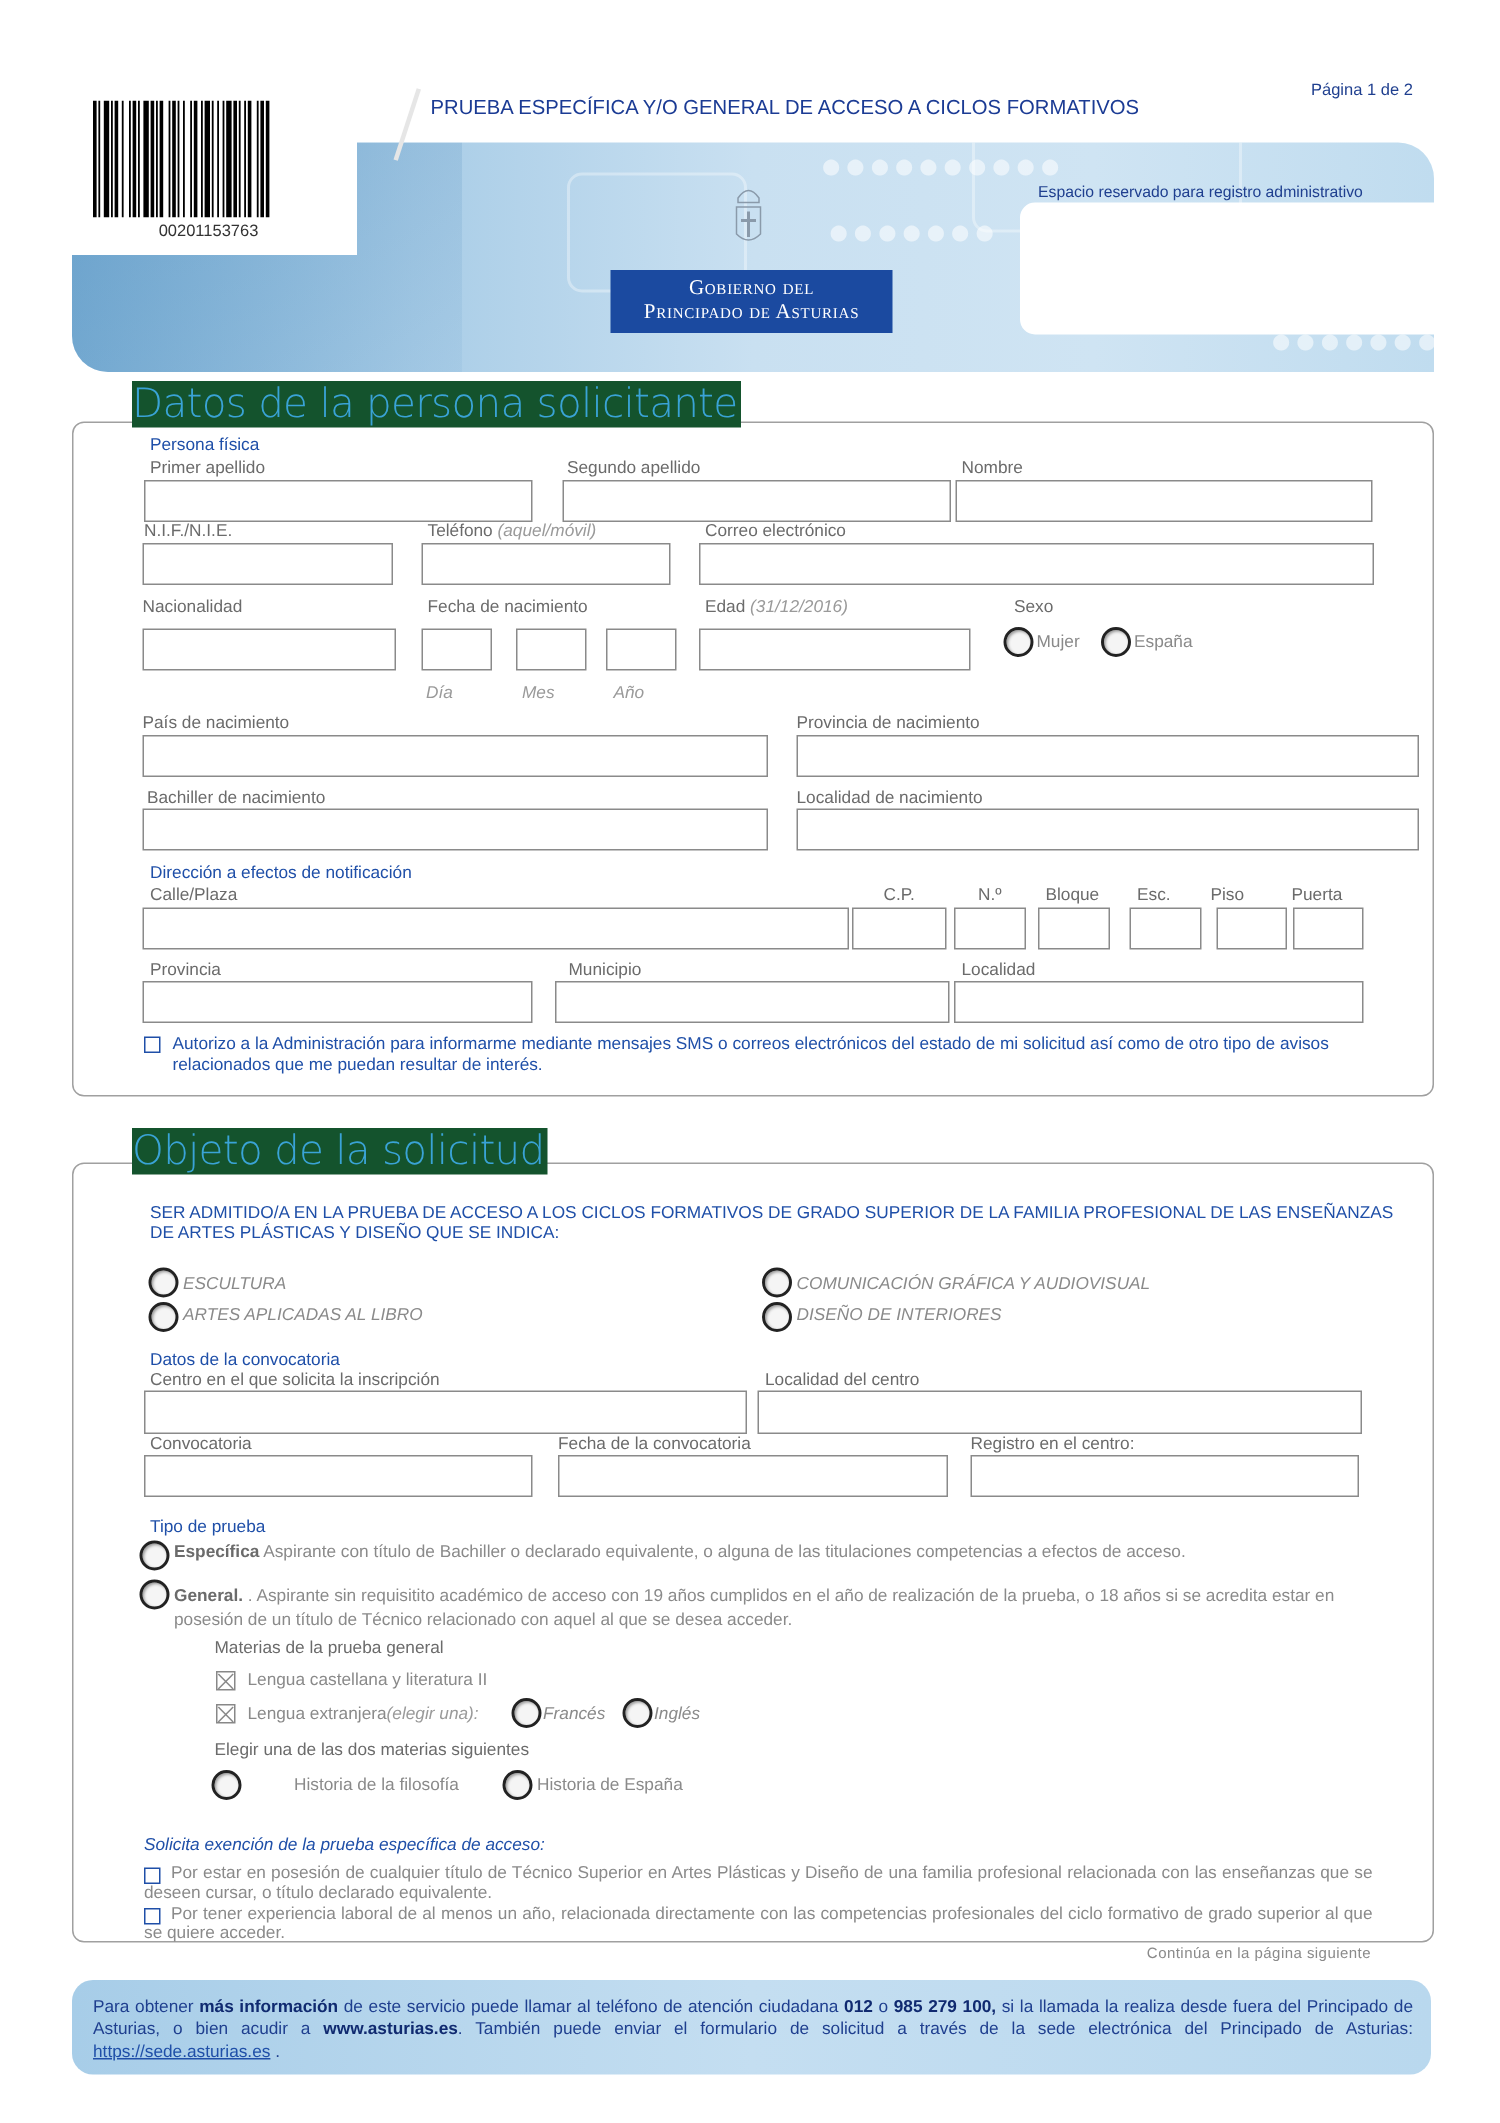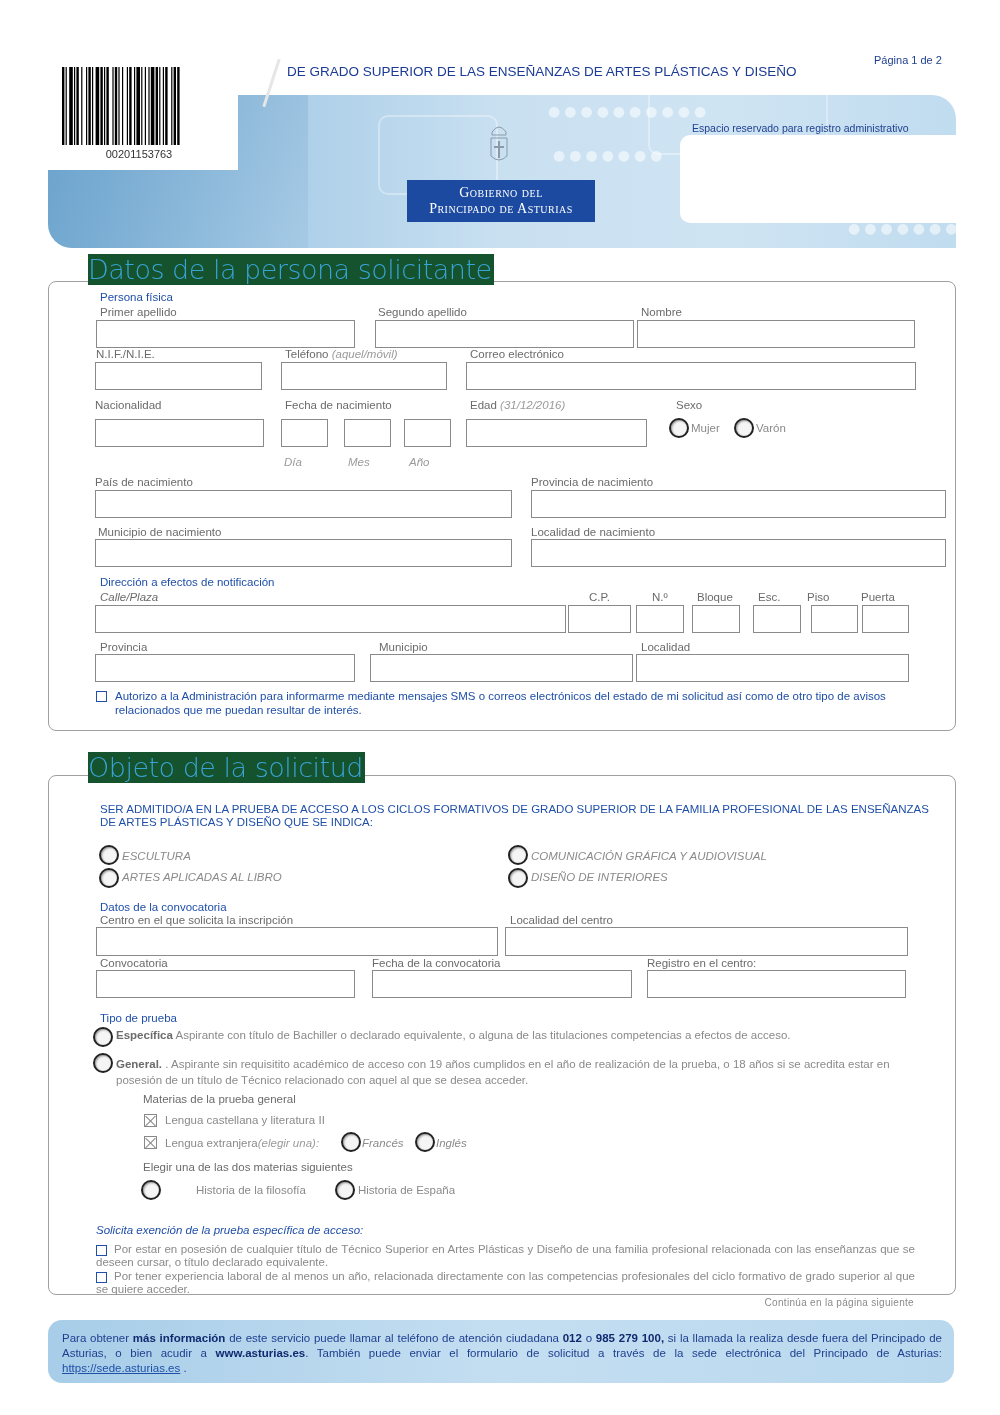--- a/index.html
+++ b/index.html
@@ -87,21 +87,21 @@
       <rect x="111.60000000000008" y="0" width="2.4" height="78"></rect>
       <rect x="115.20000000000009" y="0" width="2.4" height="78"></rect>
     </g>
 </svg>
 <div class="abs" style="left:48px;top:148px;width:182px;text-align:center;font-size:11px;color:#333;">00201153763</div>
 
 <div class="abs" style="left:270px;top:58px;width:3px;height:50px;background:#e6e6e6;transform:rotate(18deg);"></div>
 
 <div class="abs" style="left:874px;top:54px;font-size:11px;color:#1f3f8f;">Página 1 de 2</div>
 <div class="abs" style="left:287px;top:64px;font-size:13.5px;color:#1b3b94;line-height:16px;">
-  <div>DE GRADO SUPERIOR DE LAS ENSEÑANZAS DE ARTES PLÁSTICAS Y DISEÑO</div>
+  <div>PRUEBA ESPECÍFICA Y/O GENERAL DE ACCESO A CICLOS FORMATIVOS</div>
 </div>
 
 <div class="reg-space"></div>
 <div class="abs" style="left:692px;top:122px;font-size:10.5px;color:#1f3f8f;">Espacio reservado para registro administrativo</div>
 
 <svg class="coat" viewBox="0 0 22 44">
   <path d="M4 10 Q11 0 18 10 L18 13 L4 13 Z" fill="none" stroke="#8a9aaa" stroke-width="1"></path>
   <path d="M3 16 L19 16 L19 34 Q11 42 3 34 Z" fill="none" stroke="#8a9aaa" stroke-width="1"></path>
   <path d="M11 19 L11 36 M6 25 L16 25" stroke="#8a9aaa" stroke-width="2"></path>
 </svg>
@@ -133,37 +133,37 @@
 <div class="lbl" style="left:470px;top:399px;"><span>Edad</span> <i>(31/12/2016)</i></div>
 <div class="lbl" style="left:676px;top:399px;">Sexo</div>
 <div class="box" style="left:95px;top:419px;width:169px;height:28px;"></div>
 <div class="box" style="left:281px;top:419px;width:47px;height:28px;"></div>
 <div class="box" style="left:344px;top:419px;width:47px;height:28px;"></div>
 <div class="box" style="left:404px;top:419px;width:47px;height:28px;"></div>
 <div class="box" style="left:466px;top:419px;width:181px;height:28px;"></div>
 <div class="radio" style="left:669px;top:418px;"></div>
 <div class="radio-lbl" style="left:691px;top:422px;">Mujer</div>
 <div class="radio" style="left:734px;top:418px;"></div>
-<div class="radio-lbl" style="left:756px;top:422px;">Varón</div>
+<div class="radio-lbl" style="left:756px;top:422px;">España</div>
 <div class="lbl" style="left:284px;top:456px;font-style:italic;color:#9a9a9a;">Día</div>
 <div class="lbl" style="left:348px;top:456px;font-style:italic;color:#9a9a9a;">Mes</div>
 <div class="lbl" style="left:409px;top:456px;font-style:italic;color:#9a9a9a;">Año</div>
 
 <div class="lbl" style="left:95px;top:476px;">País de nacimiento</div>
 <div class="lbl" style="left:531px;top:476px;">Provincia de nacimiento</div>
 <div class="box" style="left:95px;top:490px;width:417px;height:28px;"></div>
 <div class="box" style="left:531px;top:490px;width:415px;height:28px;"></div>
 
-<div class="lbl" style="left:98px;top:526px;">Municipio de nacimiento</div>
+<div class="lbl" style="left:98px;top:526px;">Bachiller de nacimiento</div>
 <div class="lbl" style="left:531px;top:526px;">Localidad de nacimiento</div>
 <div class="box" style="left:95px;top:539px;width:417px;height:28px;"></div>
 <div class="box" style="left:531px;top:539px;width:415px;height:28px;"></div>
 
 <div class="sec-lbl" style="left:100px;top:576px;">Dirección a efectos de notificación</div>
-<div class="lbl" style="left:100px;top:591px;font-style:italic;">Calle/Plaza</div>
+<div class="lbl" style="left:100px;top:591px;">Calle/Plaza</div>
 <div class="lbl" style="left:589px;top:591px;">C.P.</div>
 <div class="lbl" style="left:652px;top:591px;">N.º</div>
 <div class="lbl" style="left:697px;top:591px;">Bloque</div>
 <div class="lbl" style="left:758px;top:591px;">Esc.</div>
 <div class="lbl" style="left:807px;top:591px;">Piso</div>
 <div class="lbl" style="left:861px;top:591px;">Puerta</div>
 <div class="box" style="left:95px;top:605px;width:471px;height:28px;"></div>
 <div class="box" style="left:568px;top:605px;width:63px;height:28px;"></div>
 <div class="box" style="left:636px;top:605px;width:48px;height:28px;"></div>
 <div class="box" style="left:692px;top:605px;width:48px;height:28px;"></div>

